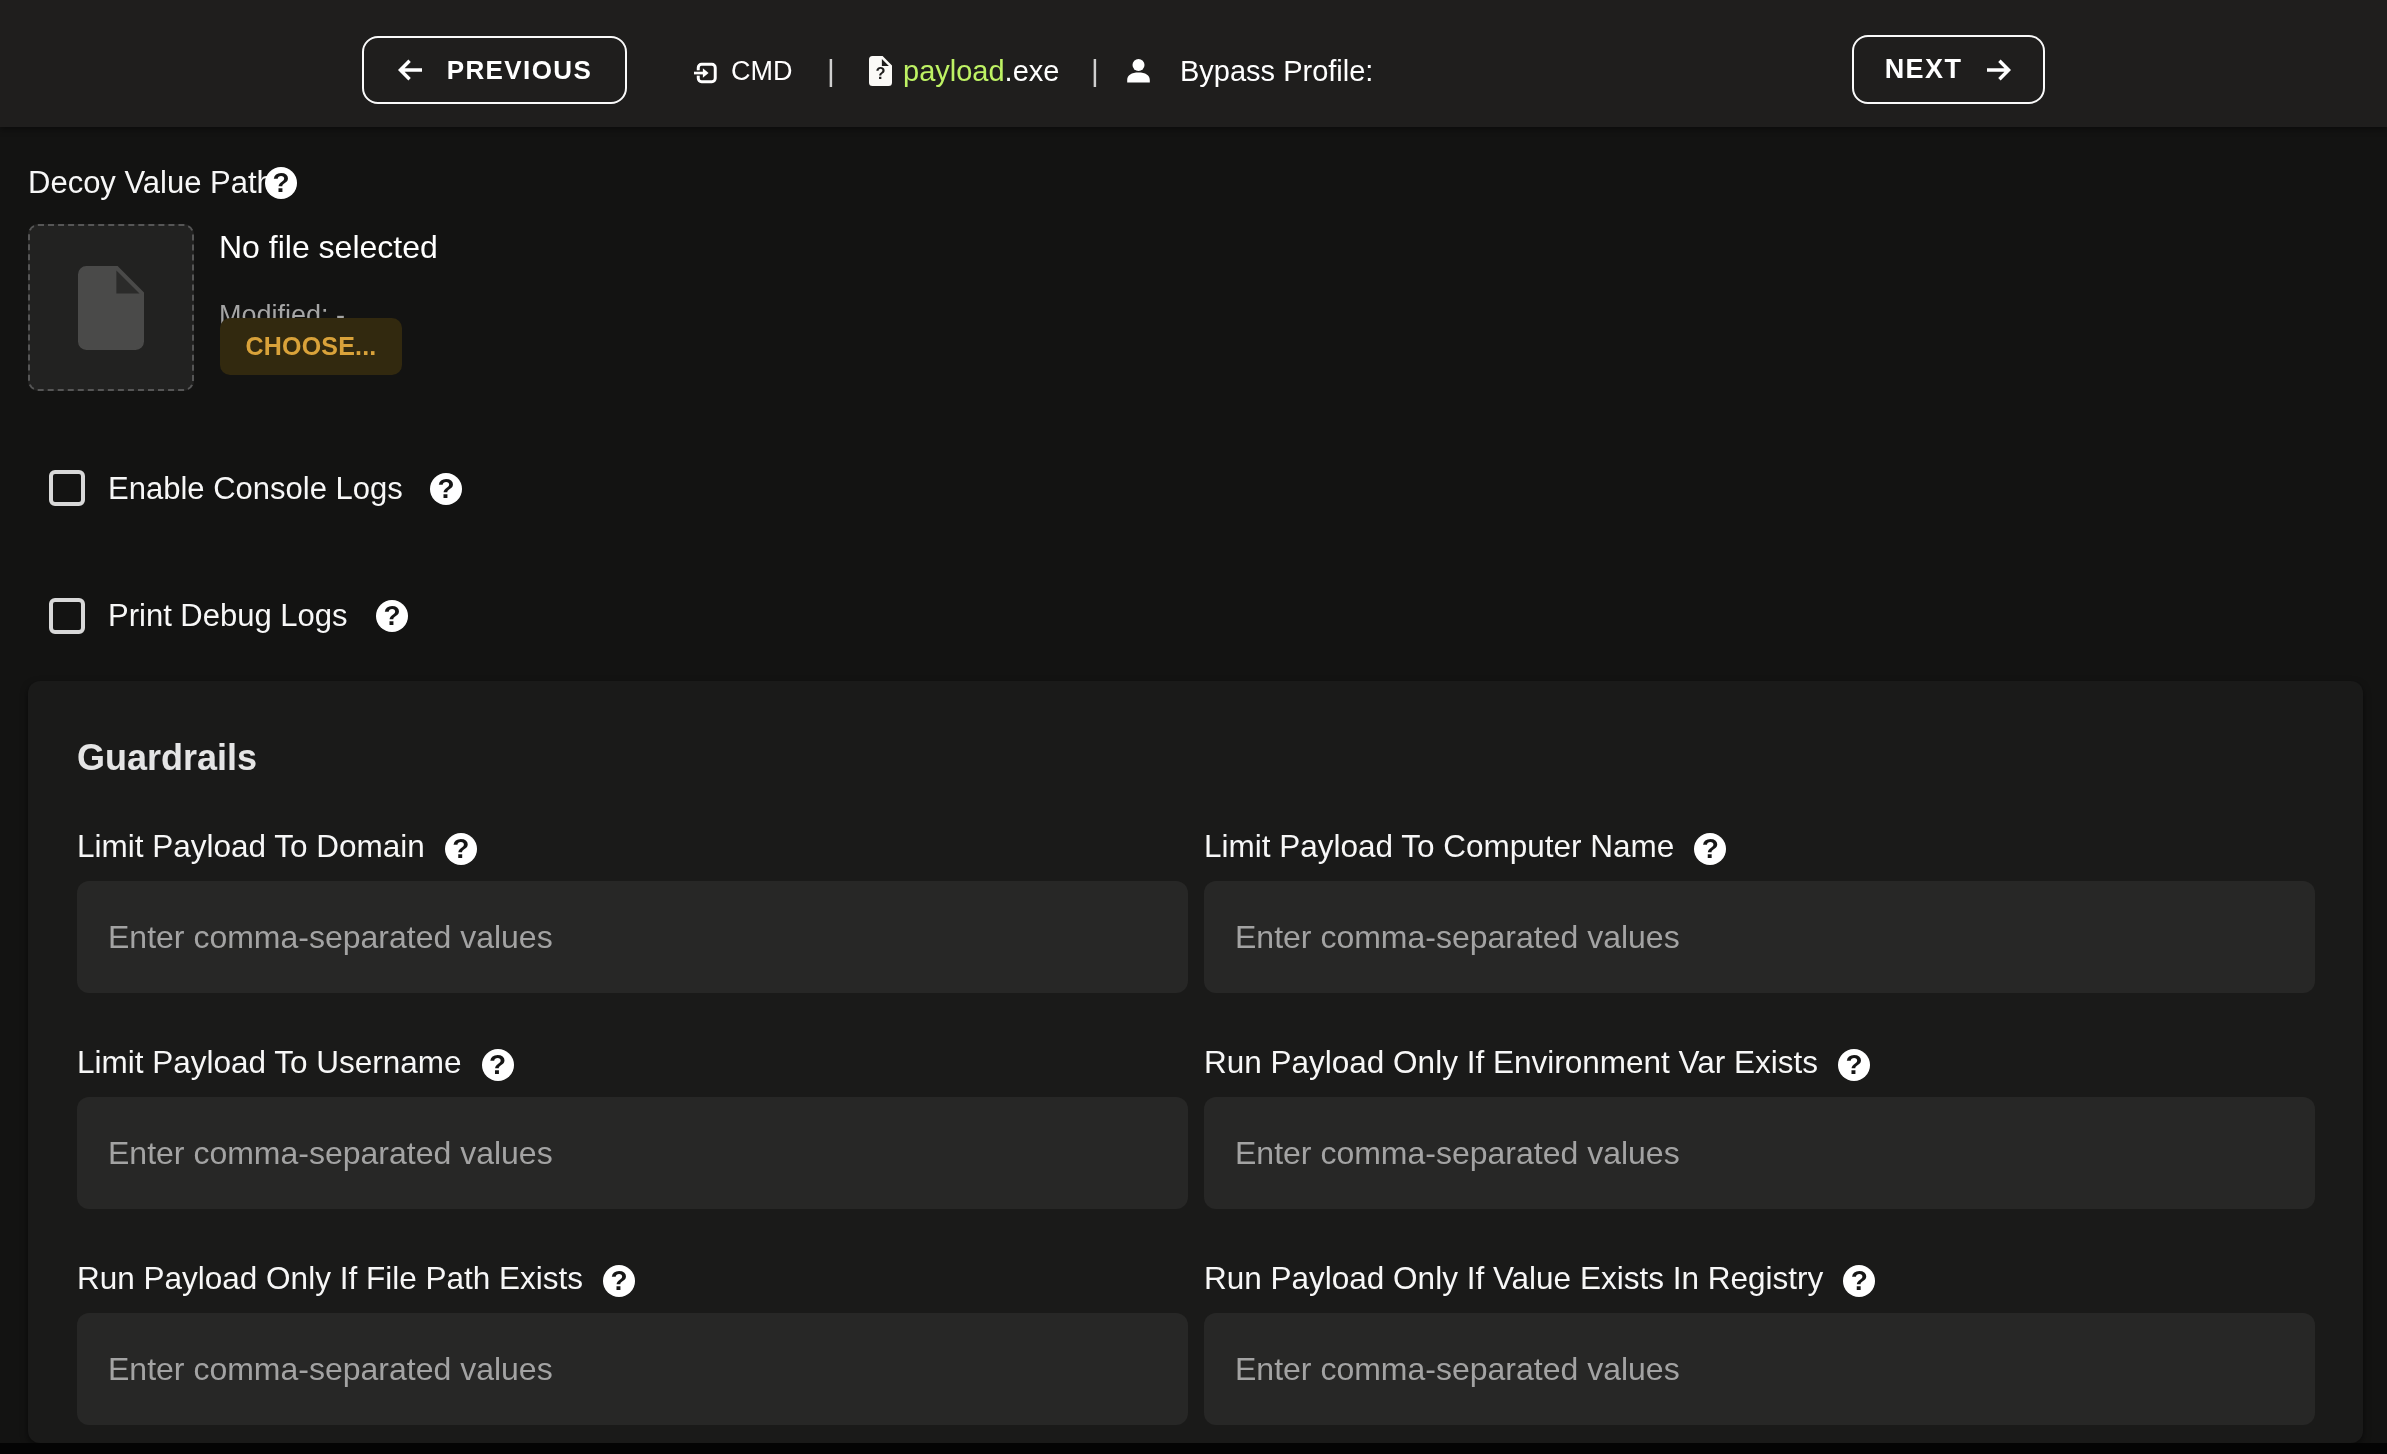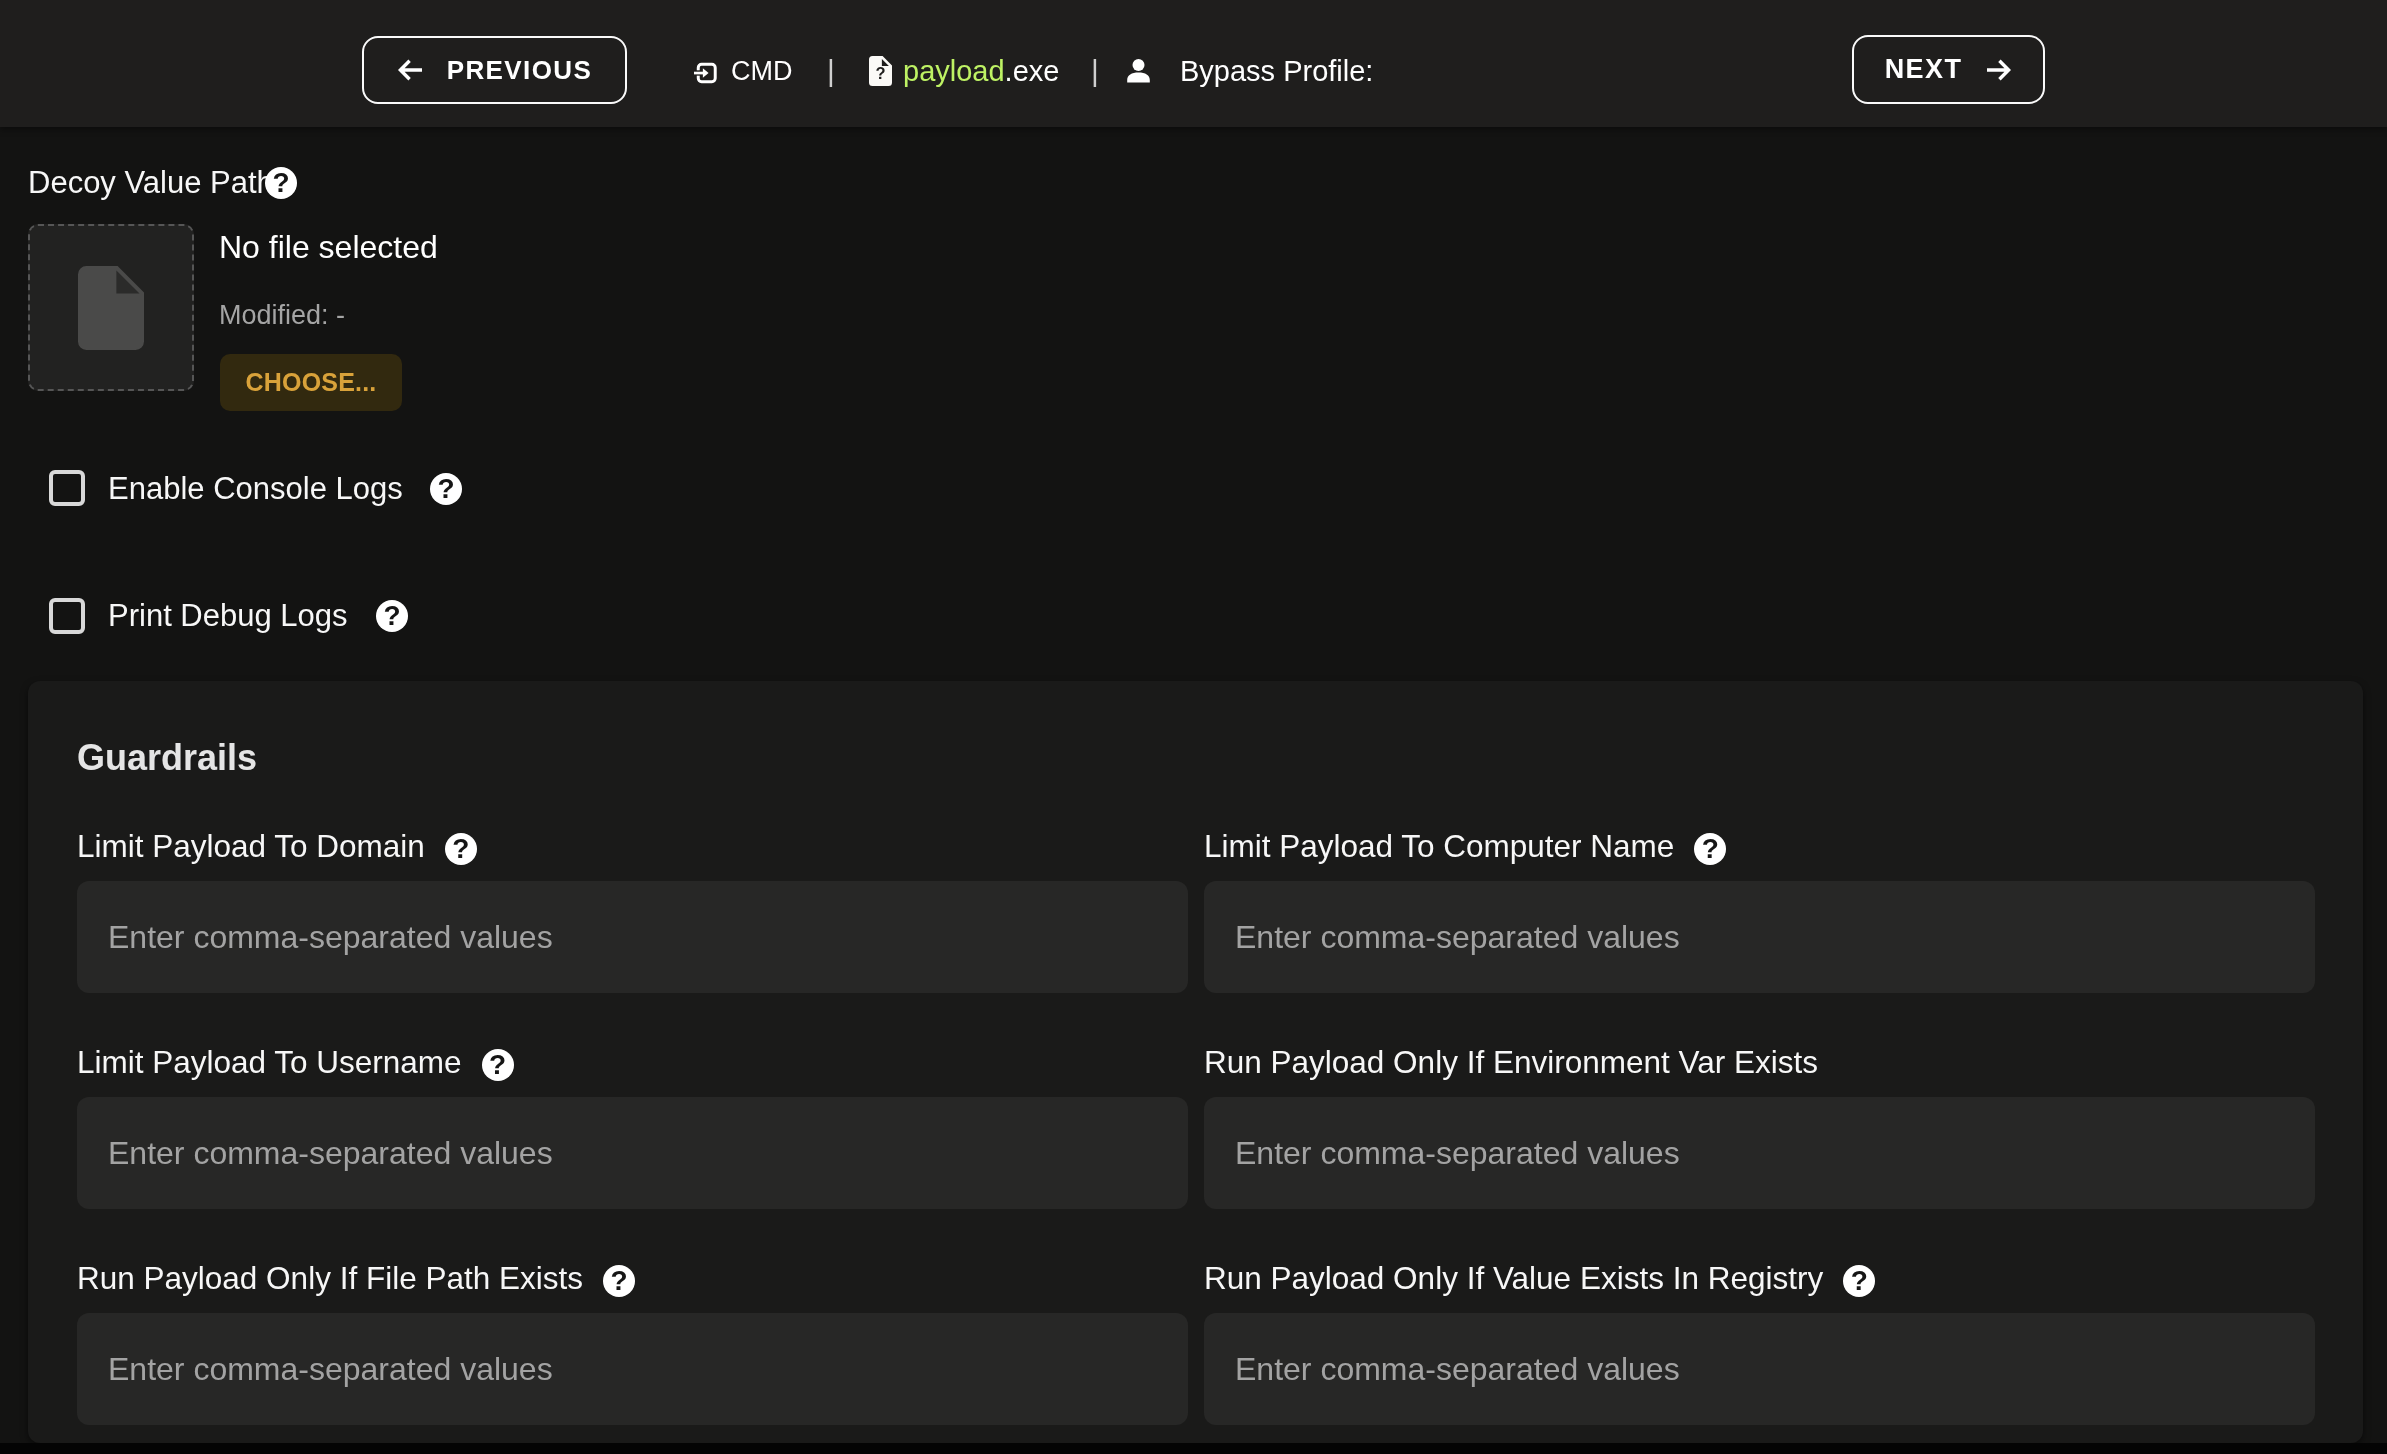--- a/index.html
+++ b/index.html
@@ -17,21 +17,21 @@
   .definput { position:absolute; left:1388px; top:26px; width:400px; height:90px;
     background:#2a2928; border-radius:12px; display:flex; align-items:center;
     padding-left:22px; color:#fff; font-size:32px; }
   .helpicon { position:absolute; width:32px; height:32px; background:#fff; border-radius:50%;
     display:flex; align-items:center; justify-content:center; color:#151515;
     font-size:28px; font-weight:700; line-height:32px; }
   .label { position:absolute; color:#f7f7f7; font-size:31px; line-height:36px; white-space:nowrap; }
   .dashedbox { position:absolute; left:28px; top:224px; width:166px; height:167px;
     background:#222221; border:2px dashed #565656; border-radius:10px;
     display:flex; align-items:center; justify-content:center; }
-  .choosebtn { position:absolute; left:220px; top:354px; width:182px; height:57px;
+  .choosebtn { position:absolute; left:220px; top:318px; width:182px; height:57px;
     background:#32290f; border-radius:10px; color:#d9a23a; font-size:25px; font-weight:700;
     letter-spacing:0.2px; display:flex; align-items:center; justify-content:center; }
   .cbox { position:absolute; width:36px; height:36px; border:4px solid #d8d8d8; border-radius:6px; }
   .card { position:absolute; left:28px; top:681px; width:2335px; height:762px;
     background:#1a1a19; border-radius:12px; box-shadow:0 3px 7px rgba(0,0,0,0.5); }
   .gtitle { position:absolute; left:77px; top:736px; color:#e5e5e5; font-size:36px;
     font-weight:700; line-height:44px; }
   .ta { position:absolute; width:1111px; height:112px; background:#272726; border-radius:12px;
     display:flex; align-items:center; padding-left:31px; color:#a3a3a3; font-size:32px; }
   .flabel { position:absolute; display:flex; align-items:center; gap:20px; height:36px; }
@@ -117,21 +117,21 @@
     <span>Limit Payload To Computer Name</span>
     <div class="helpicon hi">?</div>
   </div>
 <div class="ta" style="left:77px;top:881px;">Enter comma-separated values</div>
 <div class="ta" style="left:1204px;top:881px;">Enter comma-separated values</div>
 
 <div class="flabel" style="left:77px;top:1044px;">
     <span>Limit Payload To Username</span>
     <div class="helpicon hi">?</div>
   </div>
-<div class="flabel" style="left:1204px;top:1044px;flex-direction:column;">
+<div class="flabel" style="left:1204px;top:1044px;">
     <span>Run Payload Only If Environment Var Exists</span>
     <div class="helpicon hi">?</div>
   </div>
 <div class="ta" style="left:77px;top:1097px;">Enter comma-separated values</div>
 <div class="ta" style="left:1204px;top:1097px;">Enter comma-separated values</div>
 
 <div class="flabel" style="left:77px;top:1260px;">
     <span>Run Payload Only If File Path Exists</span>
     <div class="helpicon hi">?</div>
   </div>

